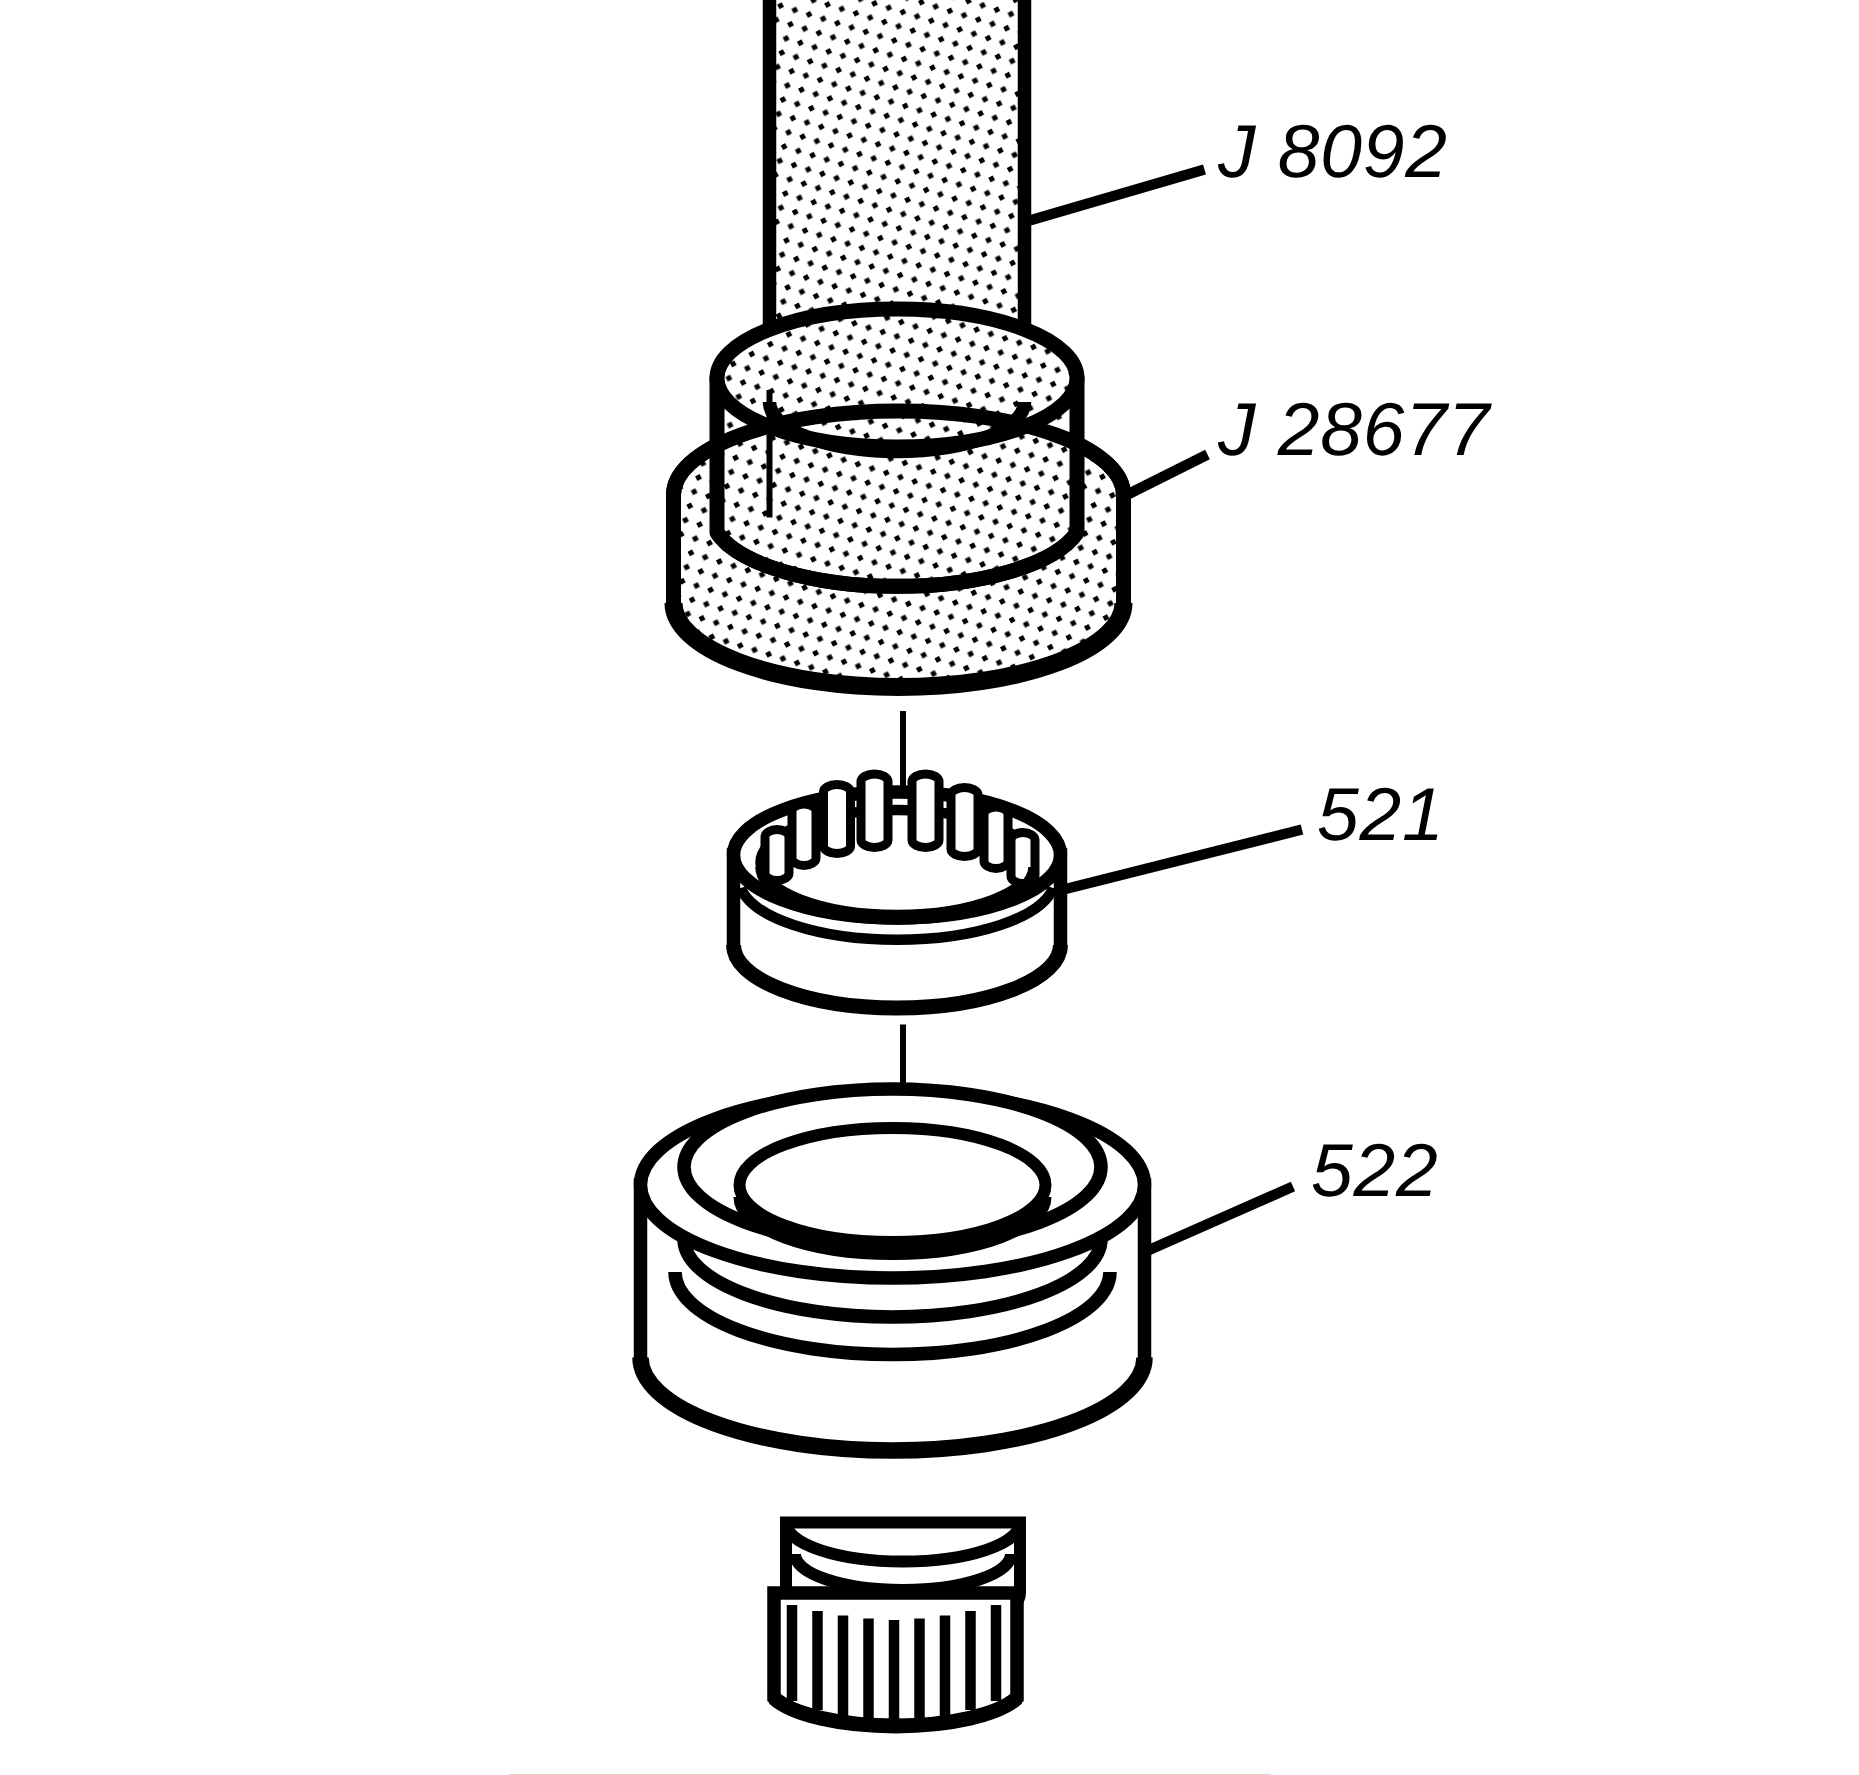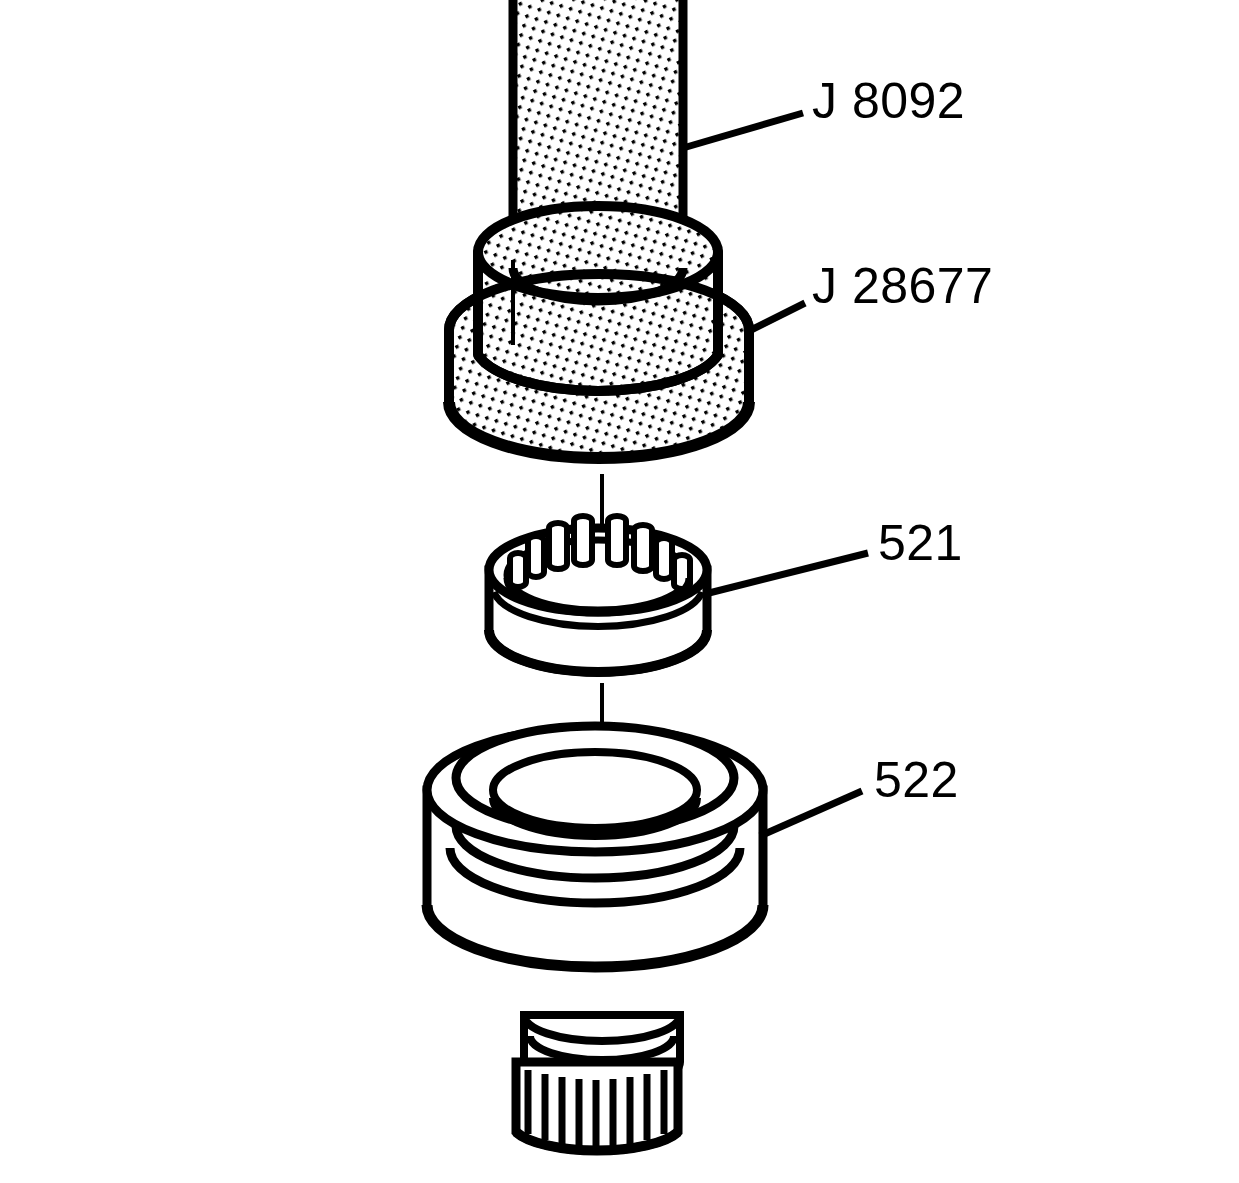--- a/index.html
+++ b/index.html
@@ -12,20 +12,21 @@
     width: 1239px;
     height: 1183px;
     font-family: "Liberation Sans", sans-serif;
     overflow: hidden;
   }
   #figure-root {
     position: relative;
     width: 1239px;
     height: 1183px;
     background: #b91c1c;
+    font-style: italic;
   }
   #figure-svg {
     position: absolute;
     left: 0;
     top: 0;
     width: 1239px;
     height: 1183px;
     display: block;
   }
   .callout-text {

